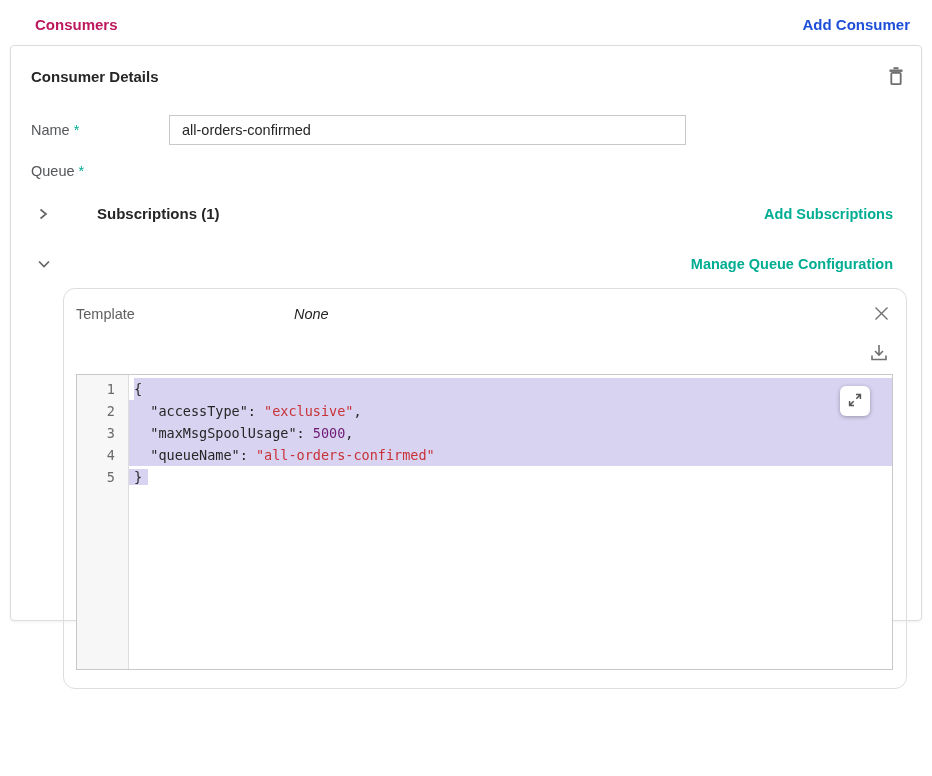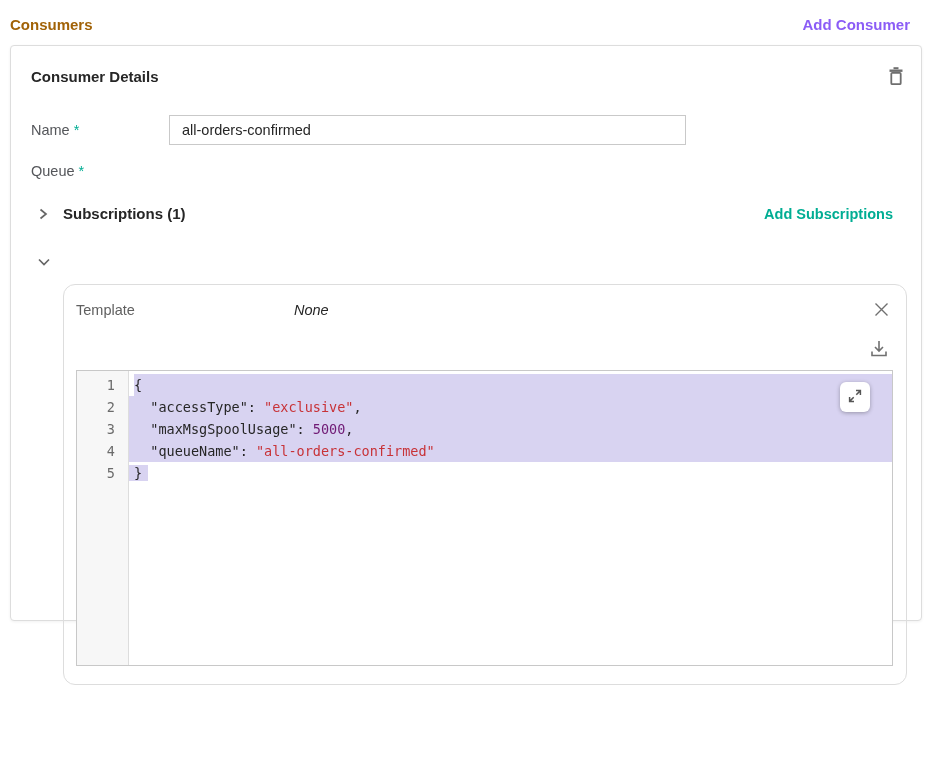--- a/index.html
+++ b/index.html
@@ -7,23 +7,23 @@
   body {
     width: 932px; height: 776px;
     background: #fff;
     color: #262626;
     font-family: "Liberation Sans", sans-serif;
     overflow: hidden;
   }
 
   
   .page-header { display: flex; align-items: center; padding: 16px 22px 12px 10px; }
-  .page-title { font-size: 15px; font-weight: 700; color: #a16207; }
+  .page-title { font-size: 15px; font-weight: 700; color: #be185d; margin-left: 25px; }
   .link-btn {
-    margin-left: auto; color: #8b5cf6; font-weight: 700; font-size: 15px;
+    margin-left: auto; color: #1d4ed8; font-weight: 700; font-size: 15px;
     cursor: pointer; background: none; border: none; font-family: inherit; padding: 0;
   }
 
   
   .card {
     margin: 0 10px; background: #fff;
     border: 1px solid #ddd; border-radius: 4px;
     box-shadow: 0 1px 3px rgba(0,0,0,.06);
     padding: 18px 20px 24px 20px;
     height: 576px;
@@ -40,21 +40,21 @@
   .text-input, .select-box {
     width: 517px; height: 30px;
     border: 1px solid #c9c9c9; border-radius: 0;
     padding: 0 12px; font-size: 14.5px; color: #262626;
     font-family: "Liberation Sans", sans-serif; background: #fff;
   }
   .select-box { display: flex; align-items: center; position: relative; cursor: pointer; }
   .select-box .chev { position: absolute; right: 12px; top: 9px; }
 
   
-  .section-row { display: flex; align-items: center; margin-top: 26px; cursor: default; }
+  .section-row { display: flex; align-items: center; margin-top: 26px; cursor: default; gap: 34px; }
   .section-row.second { margin-top: 34px; }
   .sec-chev { margin: 0 14px 0 6px; line-height: 0; cursor: pointer; }
   .section-title { font-size: 15px; font-weight: 700; }
   .section-link {
     margin-left: auto; margin-right: 8px; color: #00ad93; font-weight: 700;
     font-size: 14.5px; background: none; border: none; font-family: inherit; cursor: pointer; padding: 0;
   }
 
   
   .template-panel {
@@ -142,20 +142,21 @@
     <span class="section-title">Subscriptions (1)</span>
     <button class="section-link">Add Subscriptions</button>
   </div>
 
   <div class="section-row second">
     <span class="sec-chev">
       <svg width="14" height="12" viewBox="0 0 14 12" fill="none">
         <path d="M2 3.5 L7 8.5 L12 3.5" stroke="#666" stroke-width="1.7" fill="none"></path>
       </svg>
     </span>
+    <button class="section-link">Manage Queue Configuration</button>
   </div>
 
   <div class="template-panel">
 
     <div class="template-row">
       <span class="template-label">Template</span>
       <span class="template-value">None</span>
       <button class="icon-btn close-btn">
         <span>
           <svg width="17" height="17" viewBox="0 0 17 17" fill="none">

